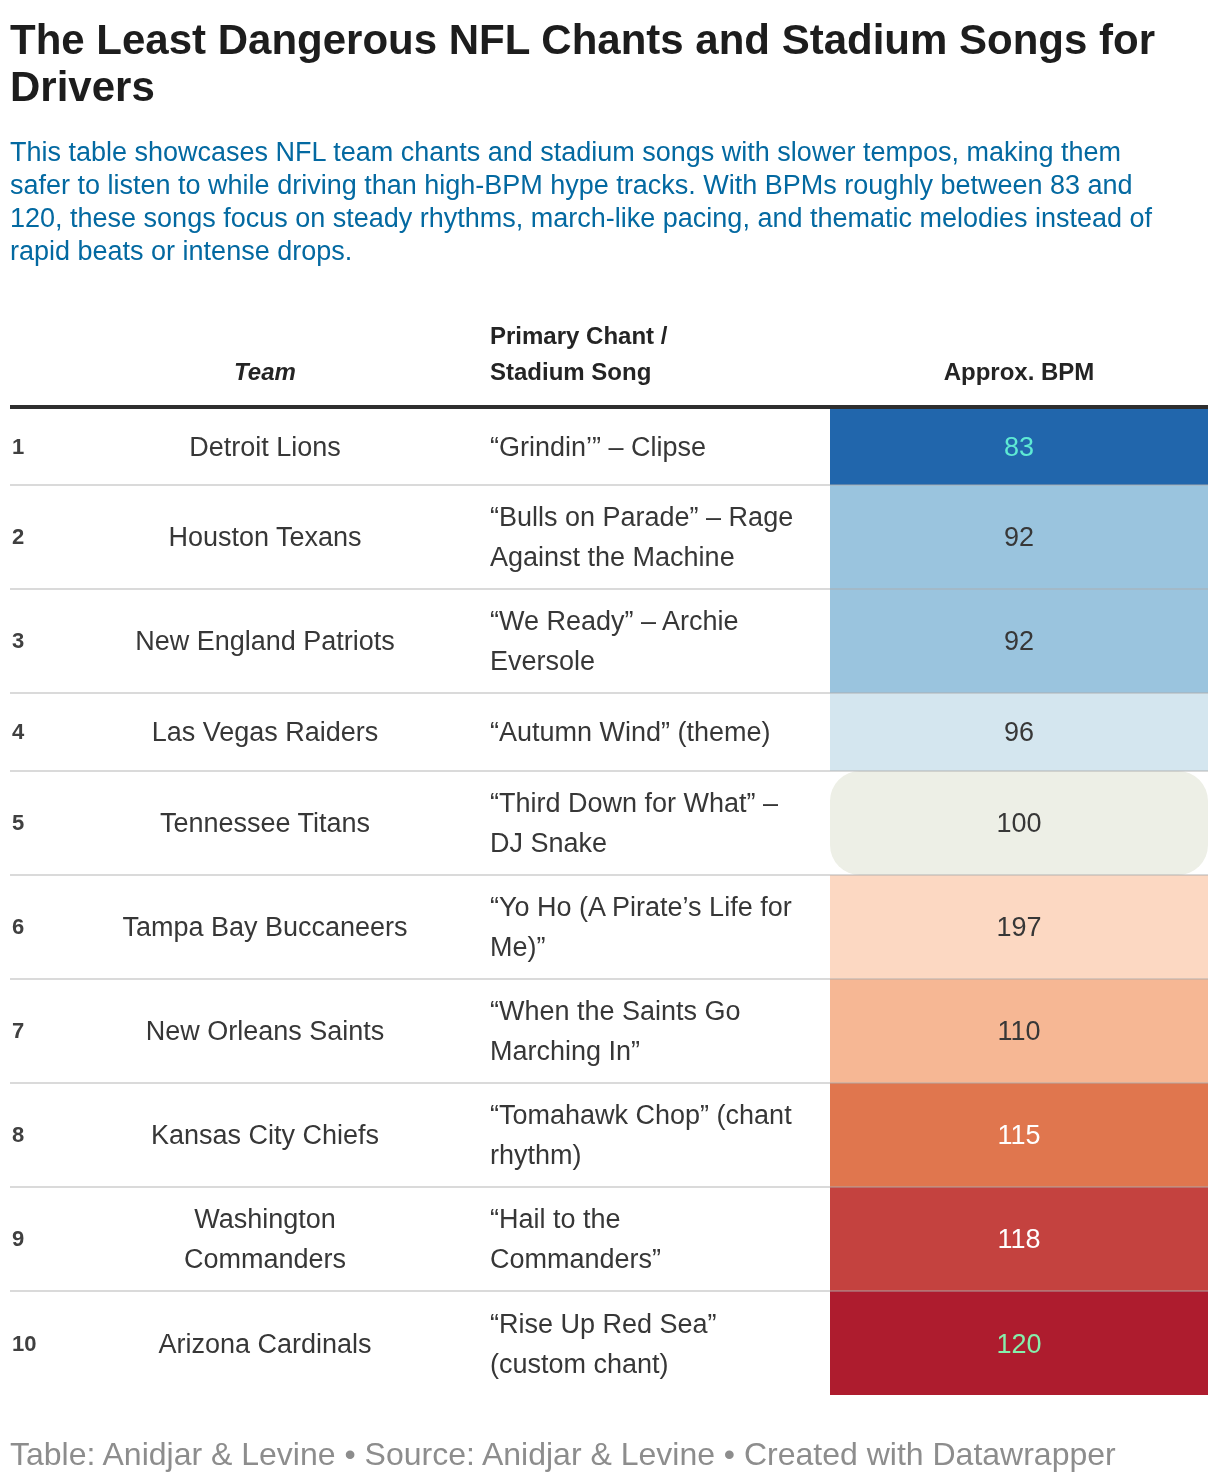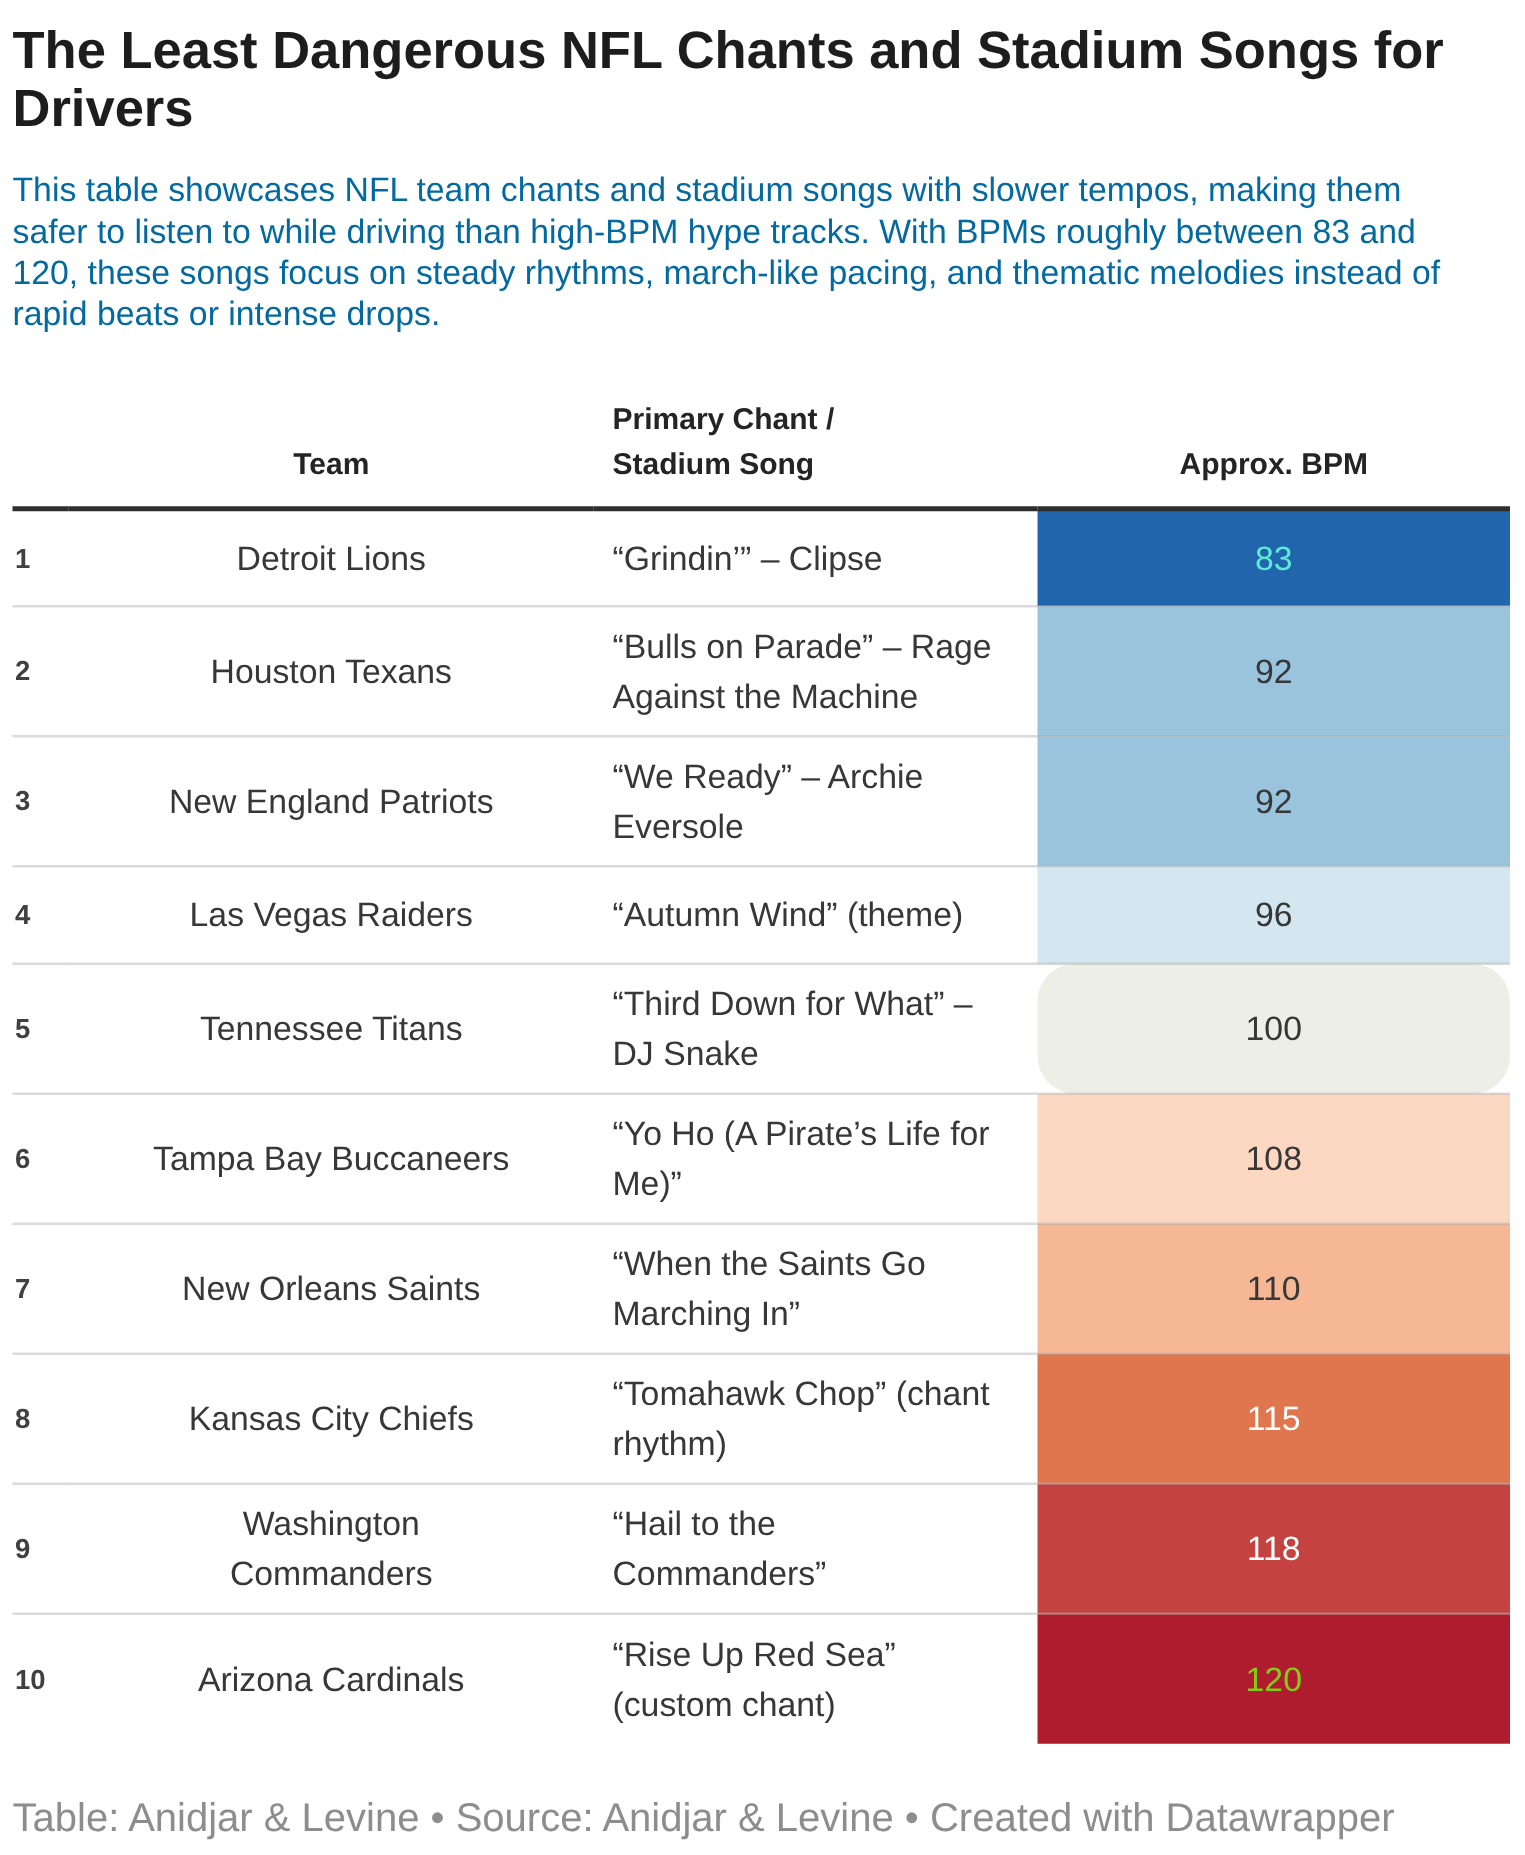--- a/index.html
+++ b/index.html
@@ -44,21 +44,21 @@
   thead th {
     font-size: 24px;
     line-height: 36px;
     font-weight: 700;
     color: #242424;
     vertical-align: bottom;
     padding: 0 0 15px 0;
     border-bottom: 4px solid #2e2e2e;
     white-space: pre-line;
   }
-  th.h-team { text-align: center; }
+  th.h-team { text-align: center; font-style: italic; }
   th.h-song { text-align: left; padding-left: 15px; }
   th.h-bpm  { text-align: center; }
 
   tbody td {
     vertical-align: middle;
     font-size: 27px;
     line-height: 40px;
     color: #373737;
     padding: 0;
     border-bottom: 2px solid rgba(173,173,173,0.45);
@@ -149,21 +149,21 @@
         <td class="song"><span class="wrap">“Third Down for What” –
 DJ Snake</span></td>
         <td class="bpm" style="background-color: rgb(237, 239, 230); color: rgb(55, 55, 55); border-radius: 30px;">100</td>
       </tr>
 
       <tr class="row-double">
         <td class="rank">6</td>
         <td class="team"><span class="wrap">Tampa Bay Buccaneers</span></td>
         <td class="song"><span class="wrap">“Yo Ho (A Pirate’s Life for
 Me)”</span></td>
-        <td class="bpm" style="background-color: rgb(252, 216, 194); color: rgb(55, 55, 55);">108</td>
+        <td class="bpm" style="background-color: rgb(252, 216, 194); color: rgb(55, 55, 55);">197</td>
       </tr>
 
       <tr class="row-double">
         <td class="rank">7</td>
         <td class="team"><span class="wrap">New Orleans Saints</span></td>
         <td class="song"><span class="wrap">“When the Saints Go
 Marching In”</span></td>
         <td class="bpm" style="background-color: rgb(246, 183, 148); color: rgb(55, 55, 55);">110</td>
       </tr>
 
@@ -182,21 +182,21 @@
         <td class="song"><span class="wrap">“Hail to the
 Commanders”</span></td>
         <td class="bpm" style="background-color: rgb(196, 66, 63); color: rgb(255, 255, 255);">118</td>
       </tr>
 
       <tr class="row-double">
         <td class="rank">10</td>
         <td class="team"><span class="wrap">Arizona Cardinals</span></td>
         <td class="song"><span class="wrap">“Rise Up Red Sea”
 (custom chant)</span></td>
-        <td class="bpm" style="background-color: rgb(174, 28, 46); color: #84cc16; margin-top: 17px;">120</td>
+        <td class="bpm" style="background-color: rgb(174, 28, 46); color: #86efac; margin-top: 17px;">120</td>
       </tr>
 
     </tbody>
   </table>
 
   <div class="footer">Table: Anidjar &amp; Levine • Source: Anidjar &amp; Levine • Created with Datawrapper</div>
 
 </div>
 
 </body></html>

